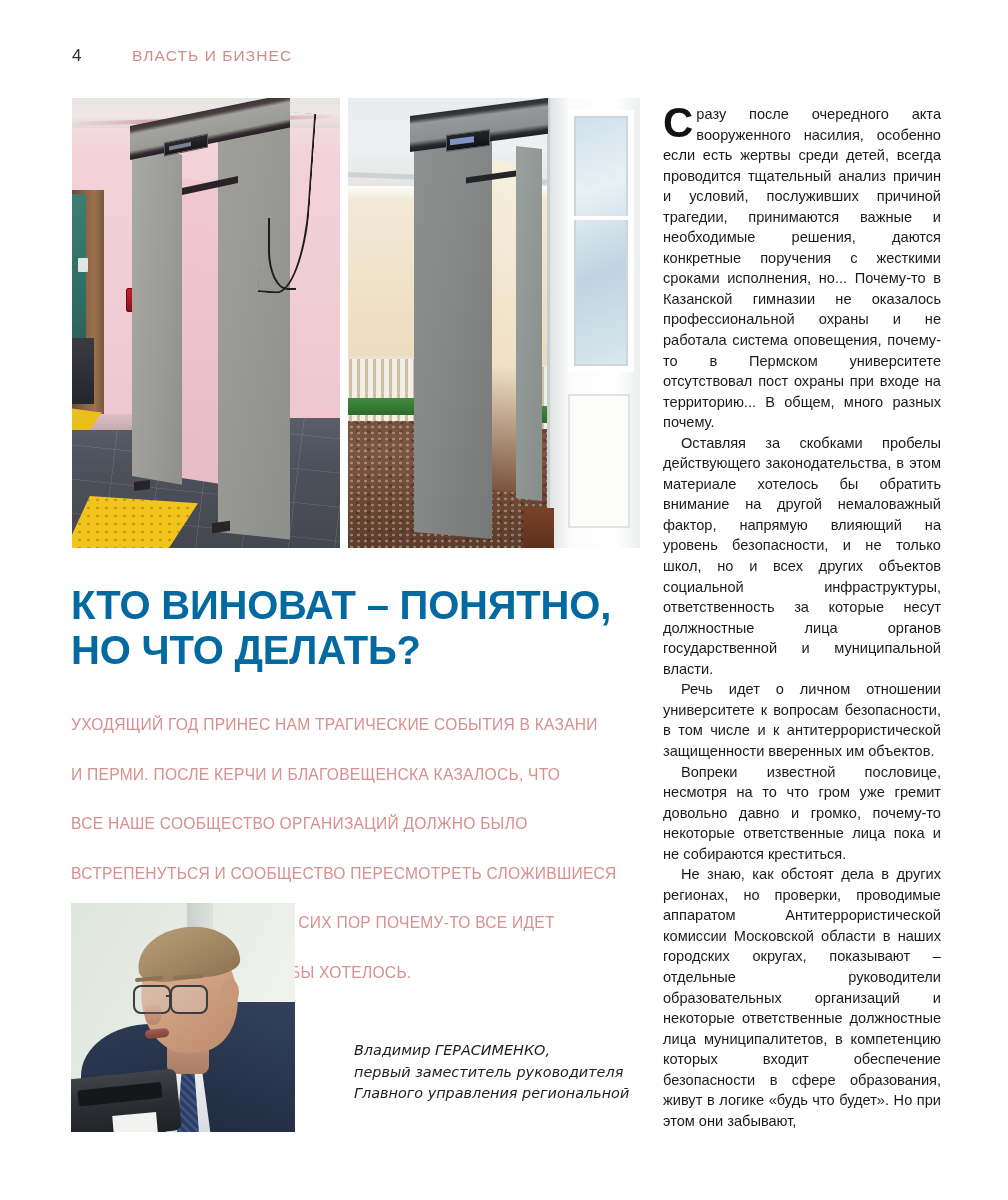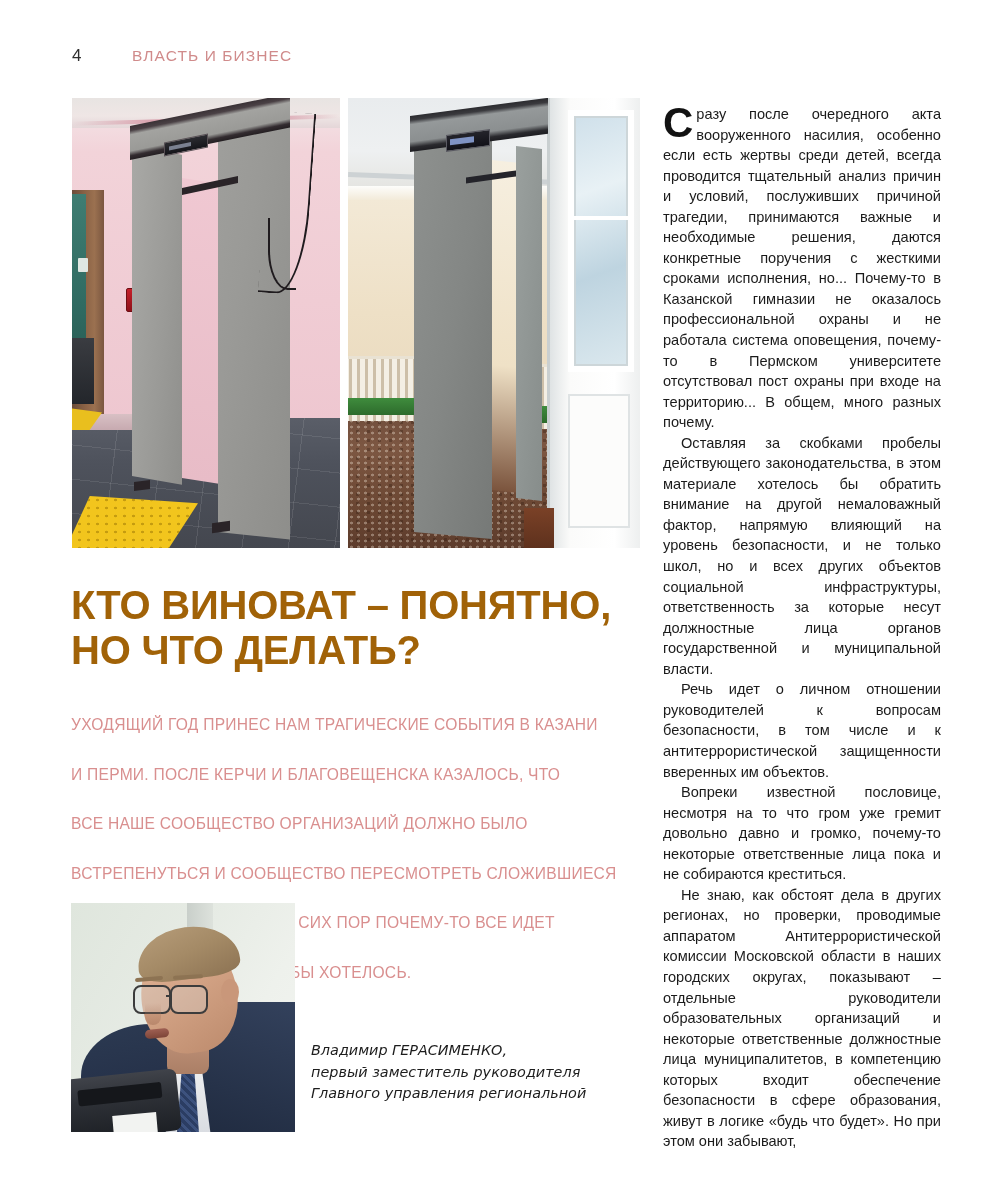--- a/index.html
+++ b/index.html
@@ -301,21 +301,21 @@
 
   
   .headline {
     position: absolute;
     left: 71px;
     top: 556px;
     width: 580px;
     font-size: 40px;
     line-height: 45px;
     font-weight: 700;
-    color: #a16207;
+    color: #0369a1;
     letter-spacing: -0.2px;
   }
   .headline .hl-line { display:block; white-space: nowrap; }
 
   
   .standfirst {
     position: absolute;
     left: 71px;
     top: 688px;
     width: 586px;
@@ -422,21 +422,21 @@
     position:absolute;
     left:311px;
     top:1040px;
     width:320px;
     font-family: "DejaVu Sans", sans-serif;
     font-style: italic;
     font-size: 14.4px;
     line-height: 21.6px;
     color: #1d1d1d;
   }
-  .caption .cap-line { display:block; white-space: nowrap; }
+  .caption .cap-line { display:block; white-space: nowrap; margin-left: 43px; }
 
   
   .bodycol {
     position:absolute;
     left: 663px;
     top: 104px;
     width: 278px;
     font-size: 14.6px;
     line-height: 20.55px;
     color: #1b1b1b;
@@ -559,18 +559,18 @@
 
   <div class="caption">
     <span class="cap-line">Владимир ГЕРАСИМЕНКО,</span>
     <span class="cap-line">первый заместитель руководителя</span>
     <span class="cap-line">Главного управления региональной</span>
   </div>
 
   <div class="bodycol">
     <p class="first"><span class="dropcap">С</span><span>разу после очередного акта вооруженного насилия, особенно если есть жертвы среди детей, всегда проводится тщательный анализ причин и условий, послуживших причиной трагедии, принимаются важные и необходимые решения, даются конкретные поручения с жесткими сроками исполнения, но... Почему-то в Казанской гимназии не оказалось профессиональной охраны и не работала система оповещения, почему-то в Пермском университете отсутствовал пост охраны при входе на территорию... В общем, много разных почему.</span></p>
     <p>Оставляя за скобками пробелы действующего законодательства, в этом материале хотелось бы обратить внимание на другой немаловажный фактор, напрямую влияющий на уровень безопасности, и не только школ, но и всех других объектов социальной инфраструктуры, ответственность за которые несут должностные лица органов государственной и муниципальной власти.</p>
-    <p>Речь идет о личном отношении руководителей к вопросам безопасности, в том числе и к антитеррористической защищенности вверенных им объектов.</p>
+    <p>Речь идет о личном отношении университете к вопросам безопасности, в том числе и к антитеррористической защищенности вверенных им объектов.</p>
     <p>Вопреки известной пословице, несмотря на то что гром уже гремит довольно давно и громко, почему-то некоторые ответственные лица пока и не собираются креститься.</p>
     <p>Не знаю, как обстоят дела в других регионах, но проверки, проводимые аппаратом Антитеррористической комиссии Московской области в наших городских округах, показывают – отдельные руководители образовательных организаций и некоторые ответственные должностные лица муниципалитетов, в компетенцию которых входит обеспечение безопасности в сфере образования, живут в логике «будь что будет». Но при этом они забывают,</p>
   </div>
 
 </div>
 
 </body></html>

